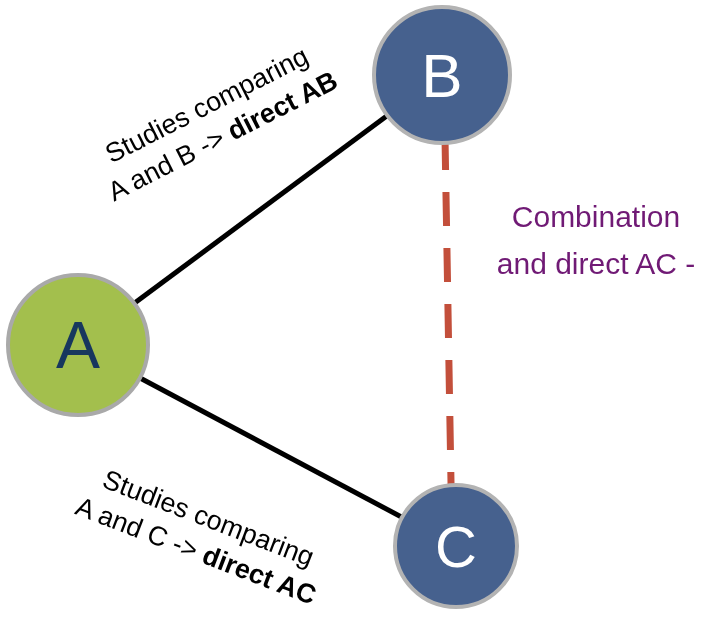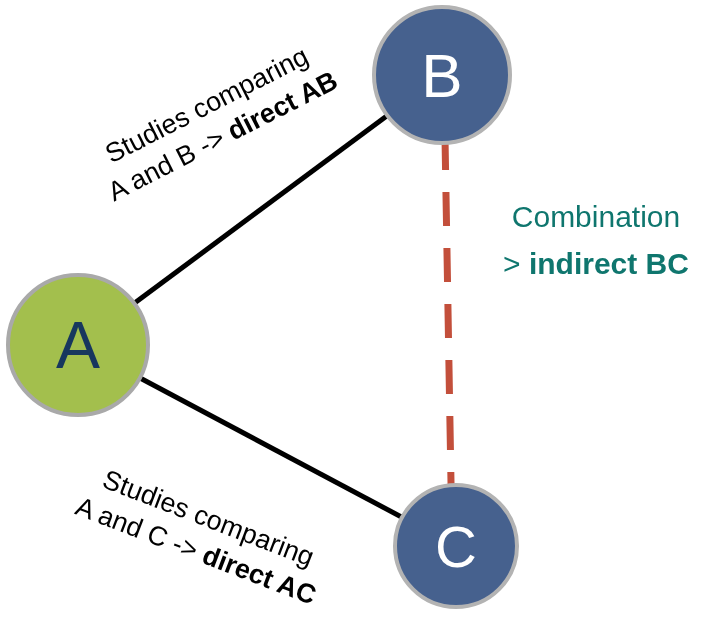--- a/index.html
+++ b/index.html
@@ -82,21 +82,21 @@
     font-weight: bold;
   }
   .annotation {
     position: absolute;
     left: 472px;
     top: 194px;
     width: 248px;
     text-align: center;
     font-size: 30px;
     line-height: 1.55;
-    color: #0f766e;
+    color: #701a75;
   }
 </style>
 </head>
 <body>
 
 <div id="canvas">
 
   <svg id="edges" width="720" height="641" viewBox="0 0 720 641" xmlns="http://www.w3.org/2000/svg">
     <line x1="78" y1="345" x2="442" y2="75" stroke="#000000" stroke-width="5"></line>
     <line x1="78" y1="345" x2="456" y2="546" stroke="#000000" stroke-width="5"></line>
@@ -131,17 +131,17 @@
     <div>
       <span>A and C -&gt; </span><span class="bold">direct AC</span>
     </div>
   </div>
 
   <div class="annotation">
     <div>
       <span>Combination</span>
     </div>
     <div>
-      <span>&gt; </span><span class="bold">indirect BC</span>
+      <span>and direct AC -</span>
     </div>
   </div>
 
 </div>
 
 </body></html>

